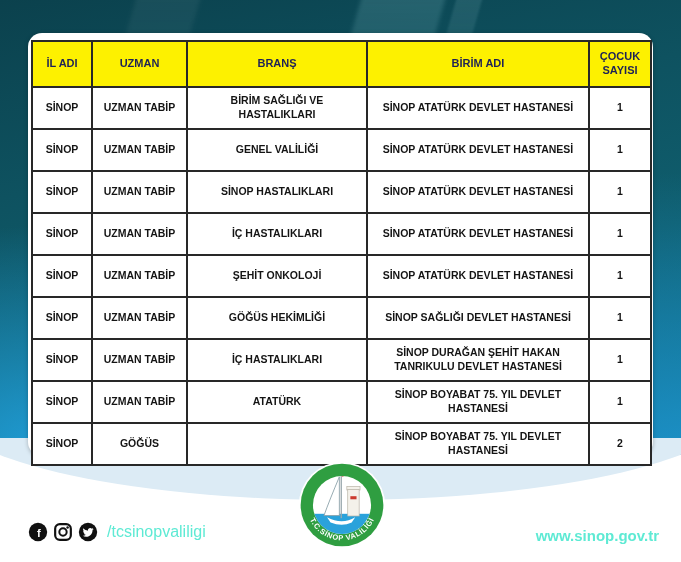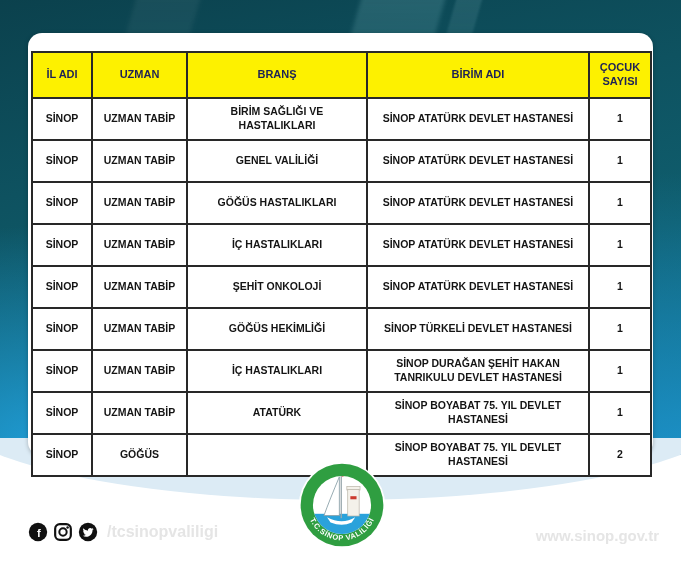--- a/index.html
+++ b/index.html
@@ -19,30 +19,30 @@
   .s3{left:120px;top:-30px;width:64px;height:170px;
       background:linear-gradient(rgba(255,255,255,0.07),rgba(255,255,255,0));filter:blur(2px);}
   
   .white-bottom{position:absolute;left:0;right:0;top:455px;bottom:0;background:#ffffff;}
   .band-clip{position:absolute;left:0;right:0;top:438px;height:124px;overflow:hidden;}
   .band{position:absolute;left:-60px;top:-128px;width:800px;height:190px;
         border-radius:50%;background:#dcebf5;}
   
   .card{position:absolute;left:28px;top:33px;width:625px;height:423px;
         background:#ffffff;border-radius:14px;box-shadow:0 1px 4px rgba(0,0,0,0.25);}
-  table{position:absolute;left:3px;top:18px;width:619px;border-collapse:collapse;table-layout:fixed;}
+  table{position:absolute;left:3px;top:7px;width:619px;border-collapse:collapse;table-layout:fixed;}
   th,td{border:2px solid #282828;text-align:center;vertical-align:middle;
         font-weight:bold;padding:2px 3px;overflow:hidden;}
   thead th{background:#fdf100;color:#1e2256;font-size:11px;height:40px;line-height:1.25;}
   tbody td{background:#ffffff;color:#141414;font-size:10.5px;height:36px;line-height:1.3;}
   
   .footer-left{position:absolute;left:28px;top:522px;display:flex;align-items:center;gap:5px;}
   .social-icon{width:20px;height:20px;display:block;}
-  .handle{font-size:16px;color:#e5e5e5;margin-left:4px;font-weight:bold;}
-  .footer-right{position:absolute;right:22px;top:527px;font-size:15px;color:#e5e5e5;font-weight:bold;}
+  .handle{font-size:16px;color:#5eead4;margin-left:4px;}
+  .footer-right{position:absolute;right:22px;top:527px;font-size:15px;color:#5eead4;font-weight:bold;}
   .logo{position:absolute;left:298px;top:461px;width:88px;height:88px;}
 </style>
 </head>
 <body>
 
 <div class="stage">
 
   <div class="bg">
     <div class="stripe s1"></div>
     <div class="stripe s2"></div>
@@ -83,21 +83,21 @@
           <tr>
             <td>SİNOP</td>
             <td>UZMAN TABİP</td>
             <td>GENEL VALİLİĞİ</td>
             <td>SİNOP ATATÜRK DEVLET HASTANESİ</td>
             <td>1</td>
           </tr>
           <tr>
             <td>SİNOP</td>
             <td>UZMAN TABİP</td>
-            <td>GÖĞÜS HASTALIKLARI</td>
+            <td>SİNOP HASTALIKLARI</td>
             <td>SİNOP ATATÜRK DEVLET HASTANESİ</td>
             <td>1</td>
           </tr>
           <tr>
             <td>SİNOP</td>
             <td>UZMAN TABİP</td>
             <td>İÇ HASTALIKLARI</td>
             <td>SİNOP ATATÜRK DEVLET HASTANESİ</td>
             <td>1</td>
           </tr>
@@ -105,21 +105,21 @@
             <td>SİNOP</td>
             <td>UZMAN TABİP</td>
             <td>ŞEHİT ONKOLOJİ</td>
             <td>SİNOP ATATÜRK DEVLET HASTANESİ</td>
             <td>1</td>
           </tr>
           <tr>
             <td>SİNOP</td>
             <td>UZMAN TABİP</td>
             <td>GÖĞÜS HEKİMLİĞİ</td>
-            <td>SİNOP TÜRKELİ DEVLET HASTANESİ</td>
+            <td>SİNOP SAĞLIĞI DEVLET HASTANESİ</td>
             <td>1</td>
           </tr>
           <tr>
             <td>SİNOP</td>
             <td>UZMAN TABİP</td>
             <td>İÇ HASTALIKLARI</td>
             <td>SİNOP DURAĞAN ŞEHİT HAKAN TANRIKULU DEVLET HASTANESİ</td>
             <td>1</td>
           </tr>
           <tr>

